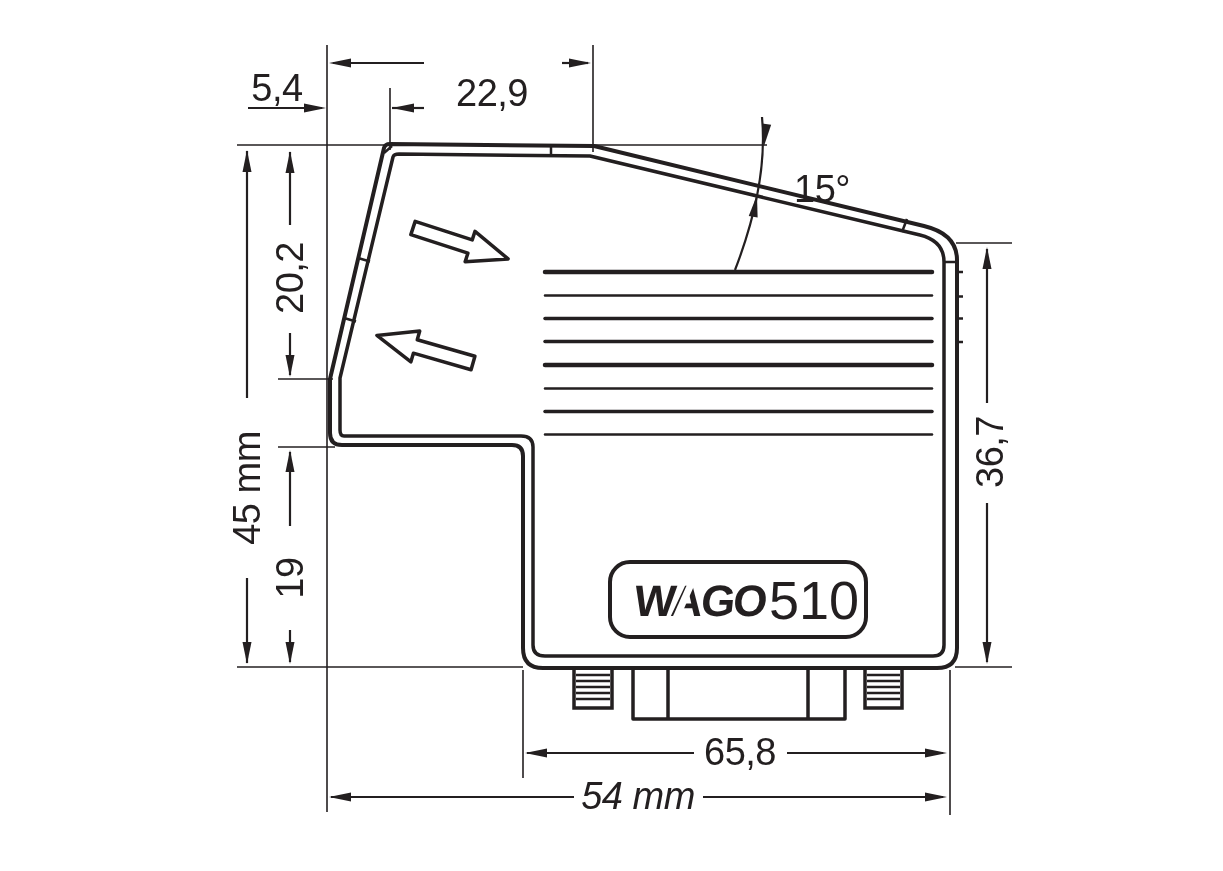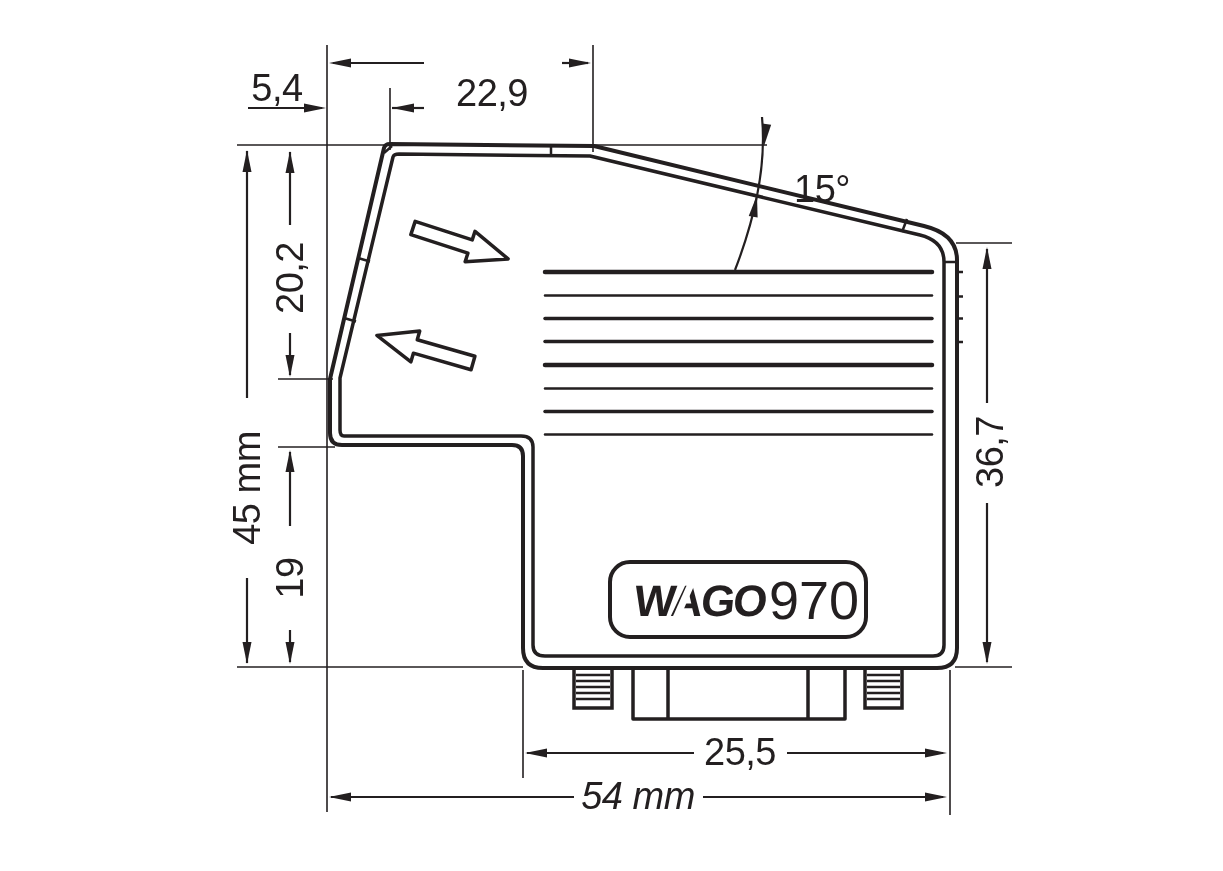--- a/index.html
+++ b/index.html
@@ -179,19 +179,19 @@
   <div class="lbl rot" style="left:247px;top:488px;">45 mm</div>
 
   <div class="lbl rot" style="left:290px;top:578px;">19</div>
 
   <div class="lbl rot" style="left:990px;top:452px;">36,7</div>
 
 
   <div class="lbl logo-brand" style="left:700px;top:601px;">WAGO</div>
   <div class="logo-slash" style="left:684px;top:600px;"></div>
 
-  <div class="lbl logo-series" style="left:814px;top:600px;">970</div>
+  <div class="lbl logo-series" style="left:814px;top:600px;">510</div>
 
-  <div class="lbl" style="left:740px;top:752px;">25,5</div>
+  <div class="lbl" style="left:740px;top:752px;">65,8</div>
 
   <div class="lbl" style="left:638px;top:796px;font-style:italic;">54 mm</div>
 
 </div>
 
 </body></html>

